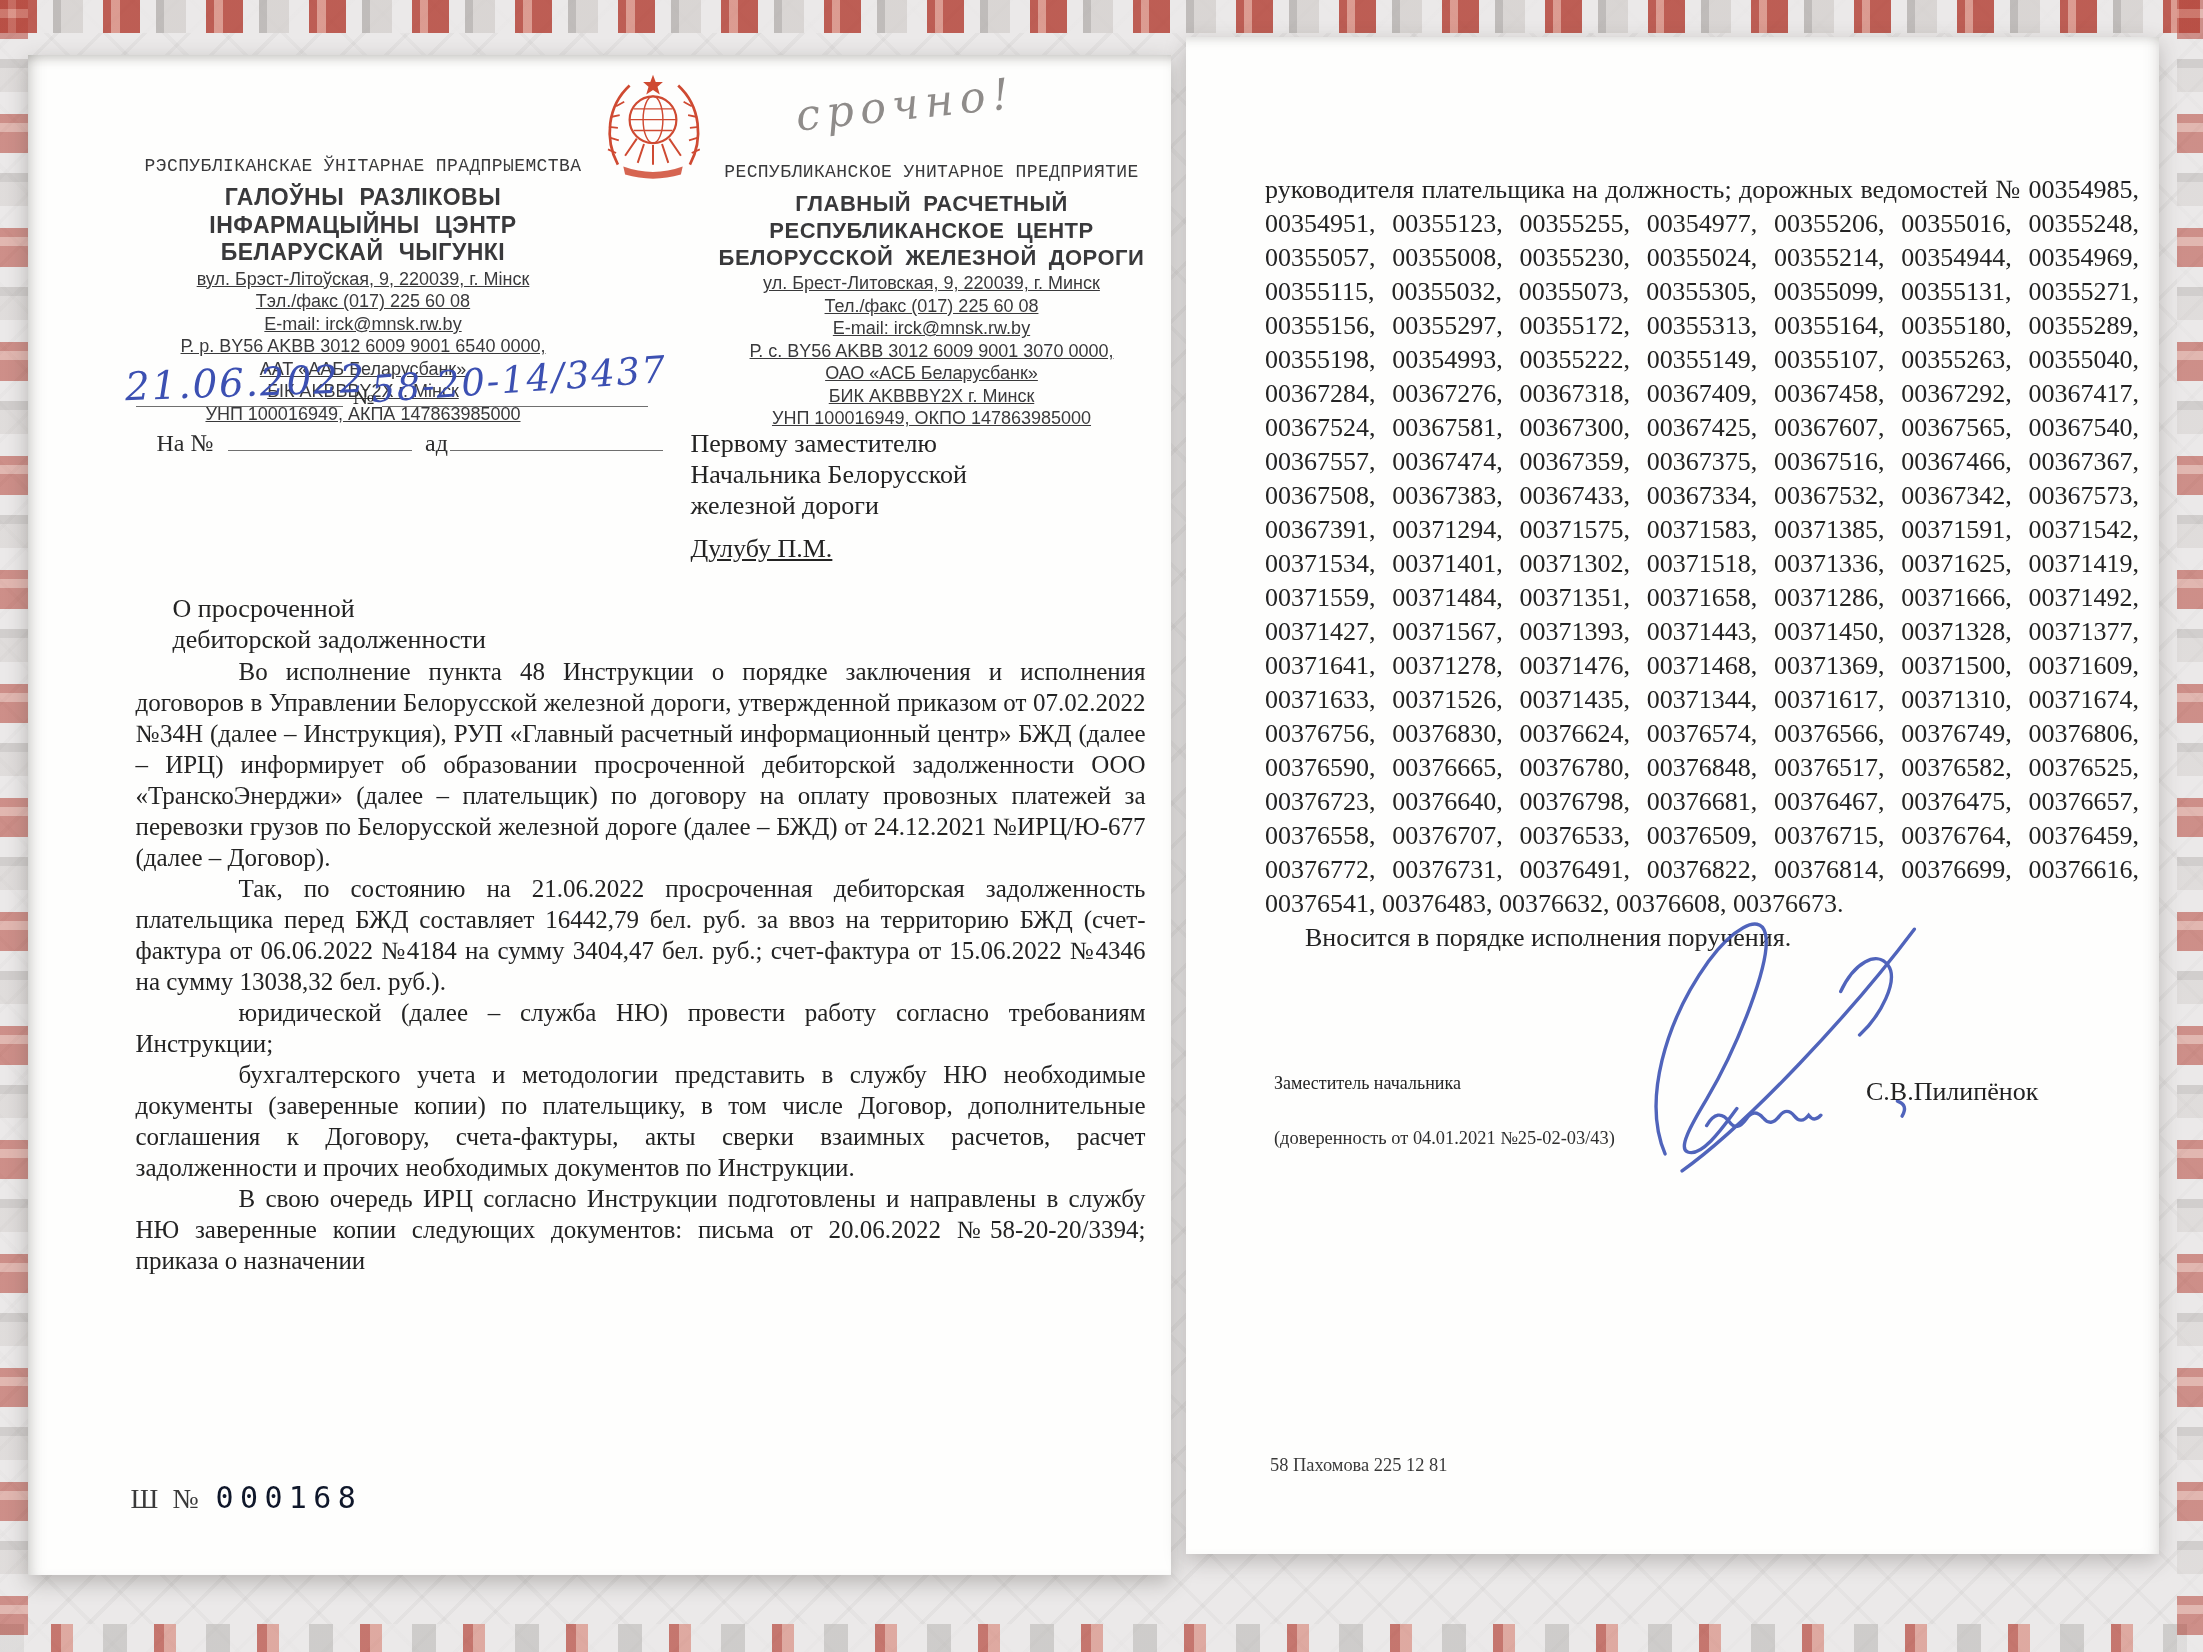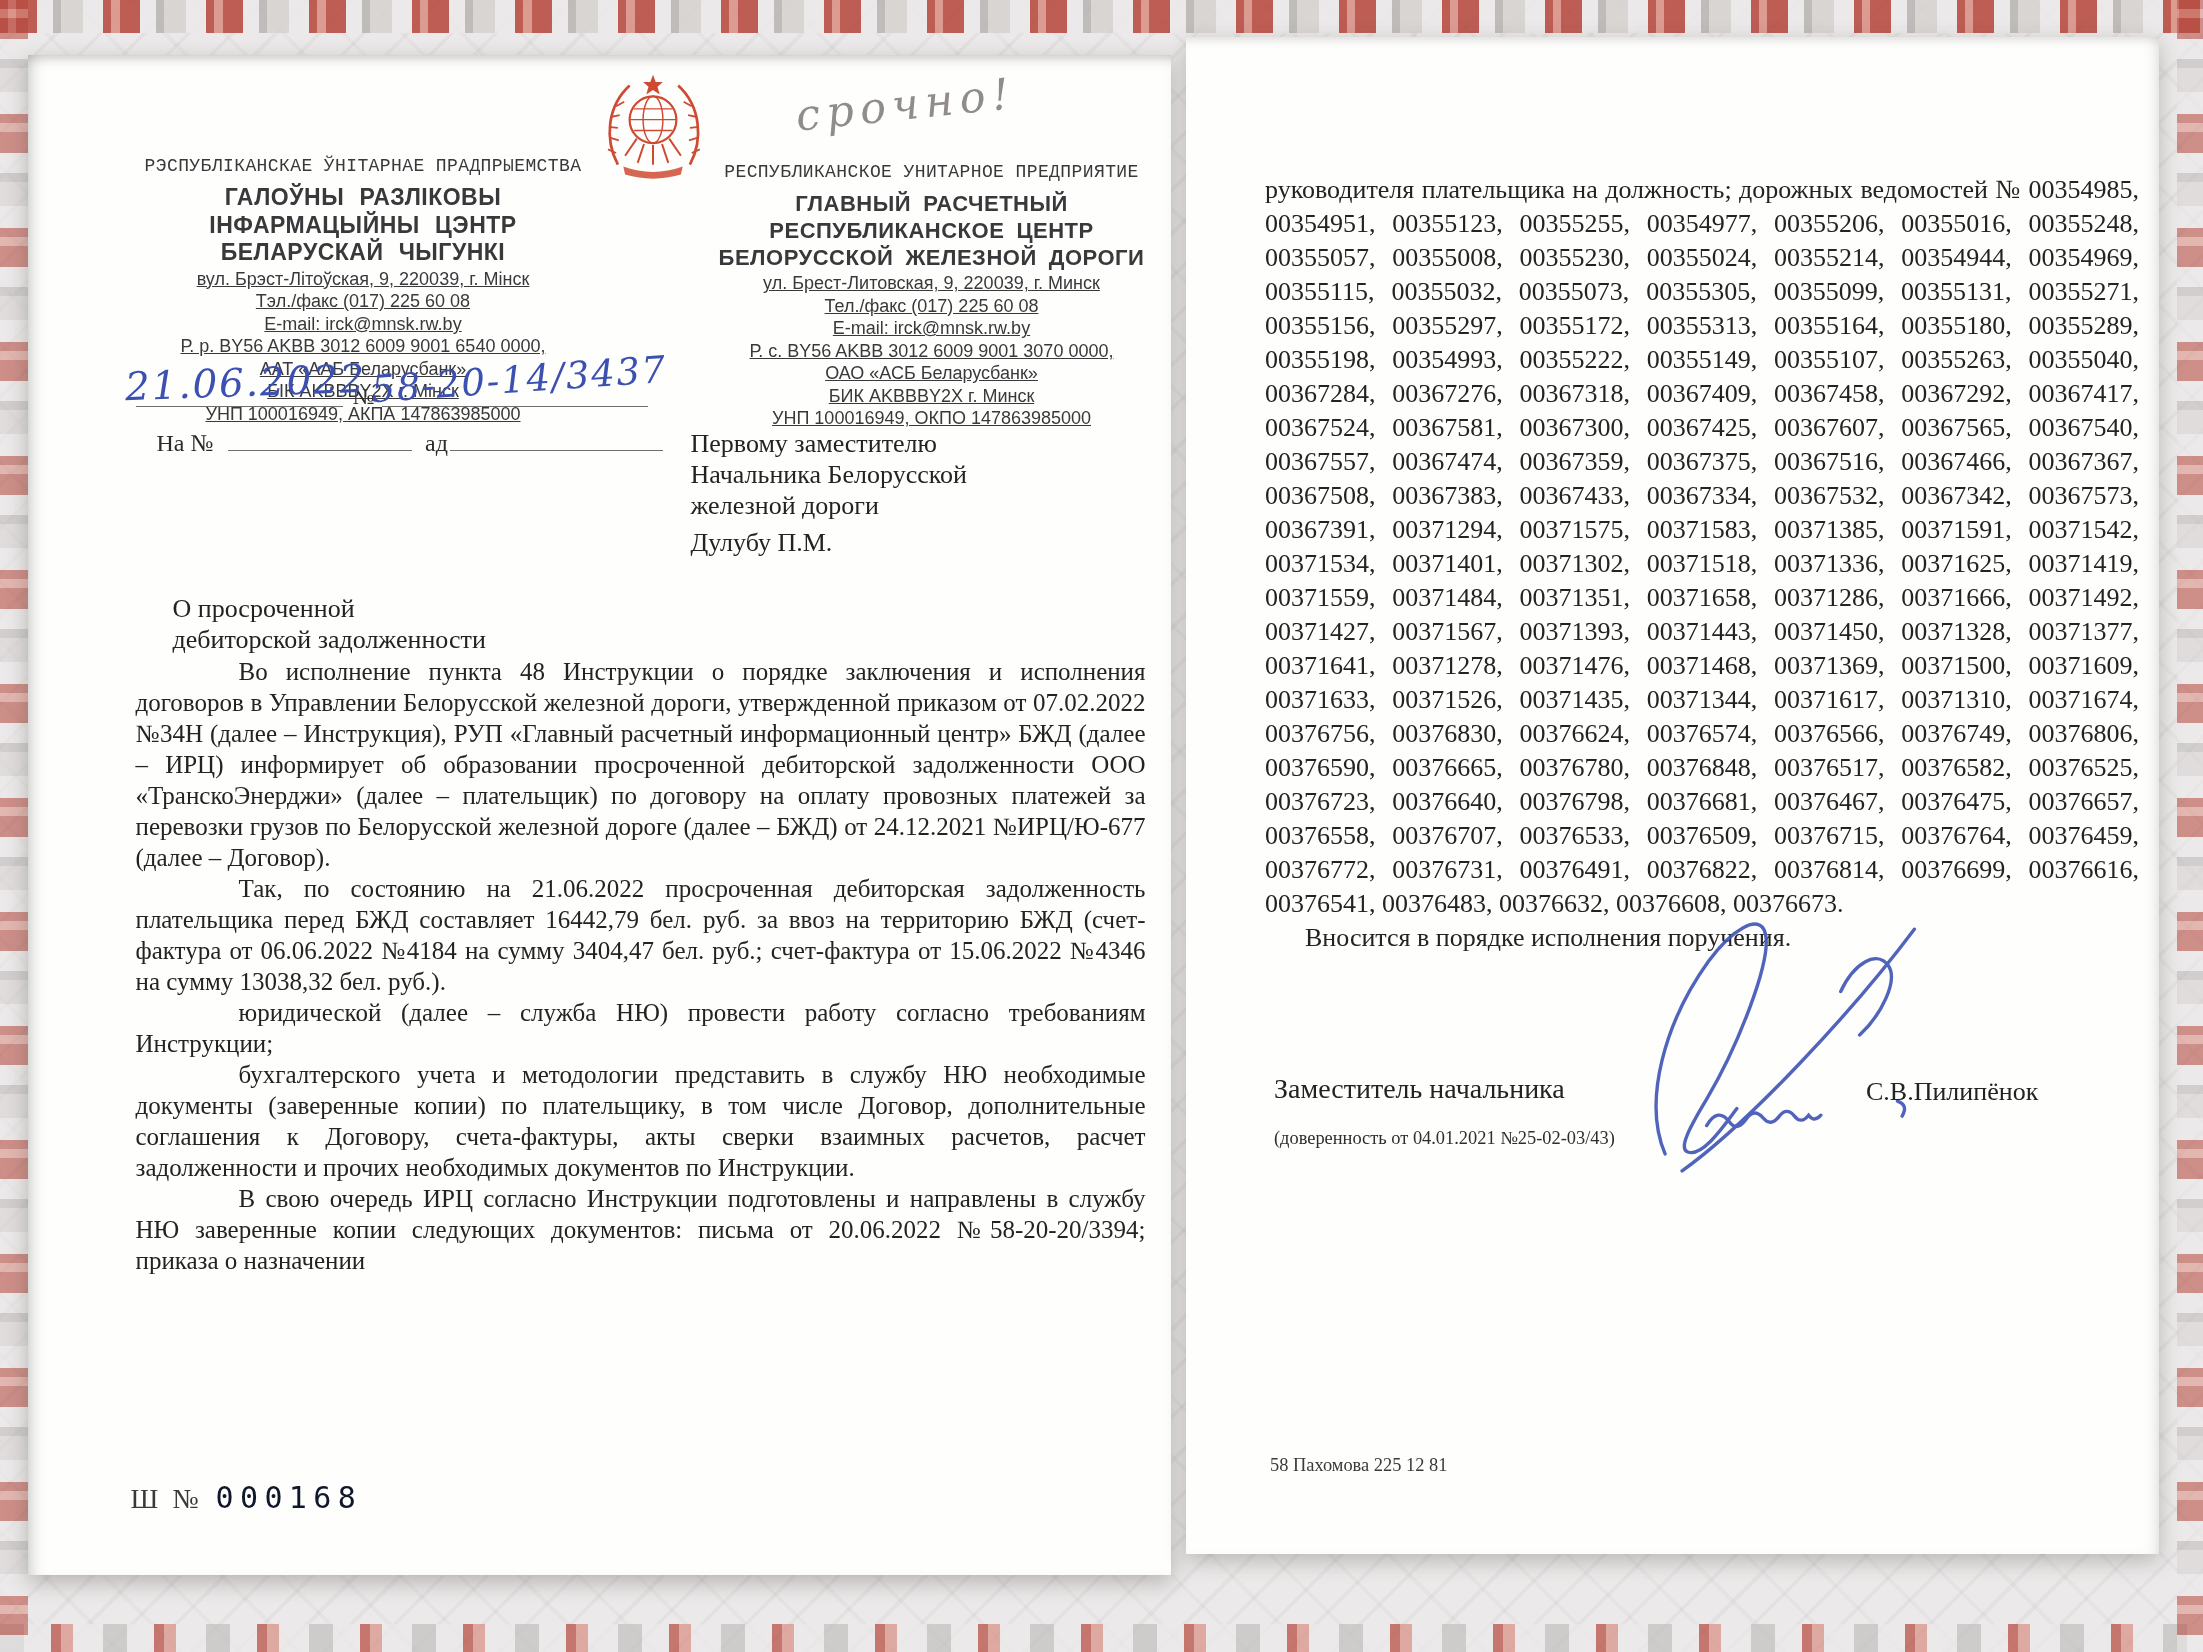--- a/index.html
+++ b/index.html
@@ -73,38 +73,38 @@
   .ref .no-sym{position:absolute;left:217px;top:26px;font-size:23px;color:#2c2c2c;}
   .hw-date{position:absolute;left:-11px;top:1.8px;font-size:39px;transform:rotate(-2deg);}
   .hw-num{position:absolute;left:235px;top:0px;font-size:37px;transform:rotate(-4deg);}
   .reply{position:absolute;left:129px;top:375px;width:514px;font-size:24px;color:#2c2c2c;}
   .reply .seg{display:inline-block;height:0;border-bottom:1.8px solid #6f6f6f;vertical-align:baseline;}
   .reply .r1{width:184px;margin:0 13px 0 14.7px;}
   .reply .r2{width:213px;margin-left:1.8px;}
 
   .addressee{position:absolute;left:663px;top:373px;width:413px;
     font-size:26px;line-height:31px;}
-  .addressee .name{margin-top:6px;}
+  .addressee .name{margin-top:12px;text-decoration:underline;}
   .subject{position:absolute;left:145px;top:538px;width:422px;
     font-size:26px;line-height:31px;}
 
   .body1{position:absolute;left:108px;top:601px;width:1010px;}
   .body1 p{margin:0;font-size:25px;line-height:31px;text-align:justify;
     text-indent:103px;}
   .stamp{position:absolute;left:103px;top:1425px;white-space:nowrap;}
   .stamp-pre{font-size:27.5px;color:#3a3a3a;letter-spacing:3.7px;}
   .stamp-num{font-family:"DejaVu Sans Mono", monospace;font-size:30px;
     color:#0f172a;letter-spacing:6.4px;margin-left:13px;}
 
   
   .cont{position:absolute;left:79px;top:136px;width:874px;
     font-size:26px;line-height:34px;text-align:justify;}
   .closing{text-indent:40px;text-align:left;}
   .sig{position:absolute;left:430px;top:863px;width:321px;height:285px;}
-  .signer-title{position:absolute;left:88px;top:1036px;font-size:28px;}
+  .signer-title{position:absolute;left:88px;top:1036px;font-size:18px;}
   .signer-auth{position:absolute;left:88px;top:1091px;font-size:18.4px;color:#2e2e2e;text-align:center;}
   .signer-name{position:absolute;left:680px;top:1040px;font-size:26px;}
   .footer2{position:absolute;left:84px;top:1418px;font-size:18.4px;color:#3a3a3a;}
 </style>
 </head>
 <body>
 
 <div class="texture"></div>
 <div class="band band-top"></div>
 <div class="band band-bottom"></div>

